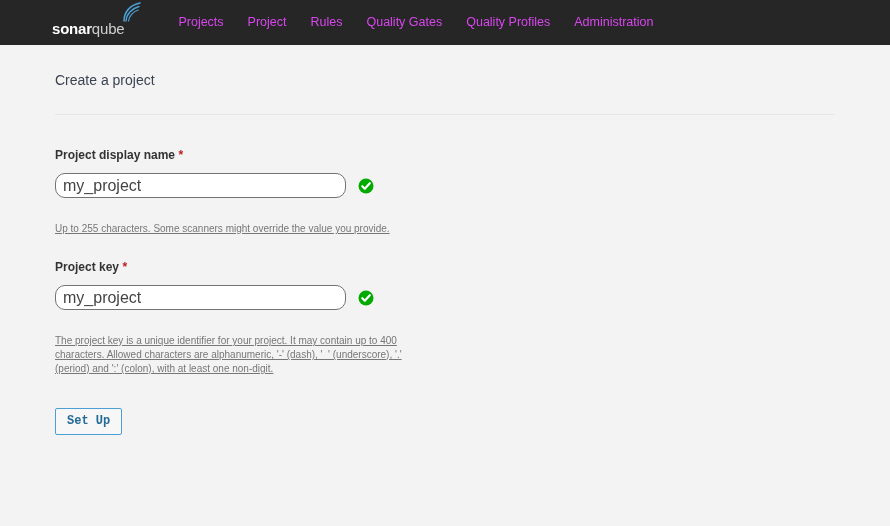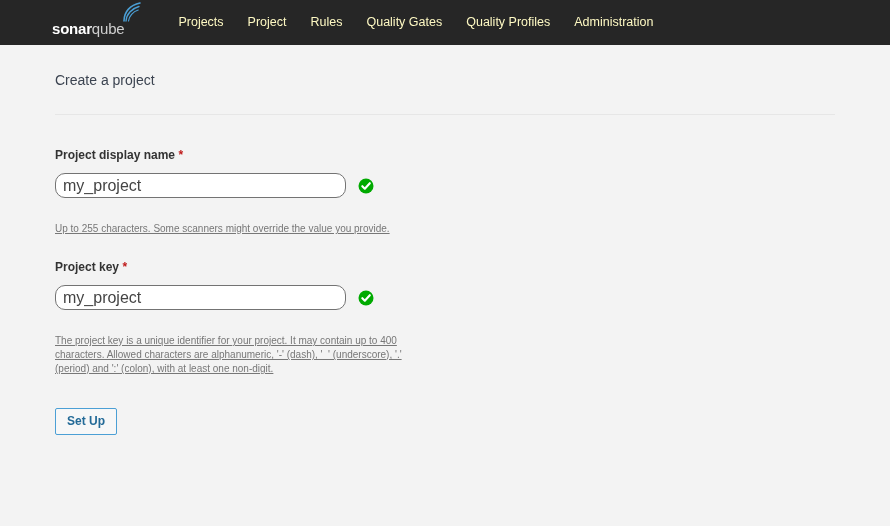--- a/index.html
+++ b/index.html
@@ -59,21 +59,21 @@
   .nav-links {
     display: flex;
     align-items: center;
     list-style: none;
     margin: 0;
     padding: 0 0 0 16px;
   }
   .nav-links li { margin: 0; }
   .nav-links a {
     display: block;
-    color: #fef9c3;
+    color: #d946ef;
     text-decoration: none;
     font-size: 12.5px;
     line-height: 45px;
     padding: 0 12px;
     white-space: nowrap;
   }
 
   
   .page {
     padding: 0;
@@ -155,21 +155,21 @@
     max-width: 355px;
     text-decoration: underline;
   }
   .hint-wide { max-width: 357px; }
 
   .spacer-24 { height: 24px; }
 
   .btn-row { margin-top: 32px; }
   .btn-setup {
     display: inline-block;
-    font-family: Liberation Sans, sans-serif;
+    font-family: Liberation Mono, monospace;
     font-size: 12px;
     font-weight: bold;
     color: #236a97;
     background: #f7f7f7;
     border: 1px solid #4b9fd5;
     border-radius: 2px;
     padding: 5px 11px 6px 11px;
     cursor: pointer;
     line-height: 14px;
   }

